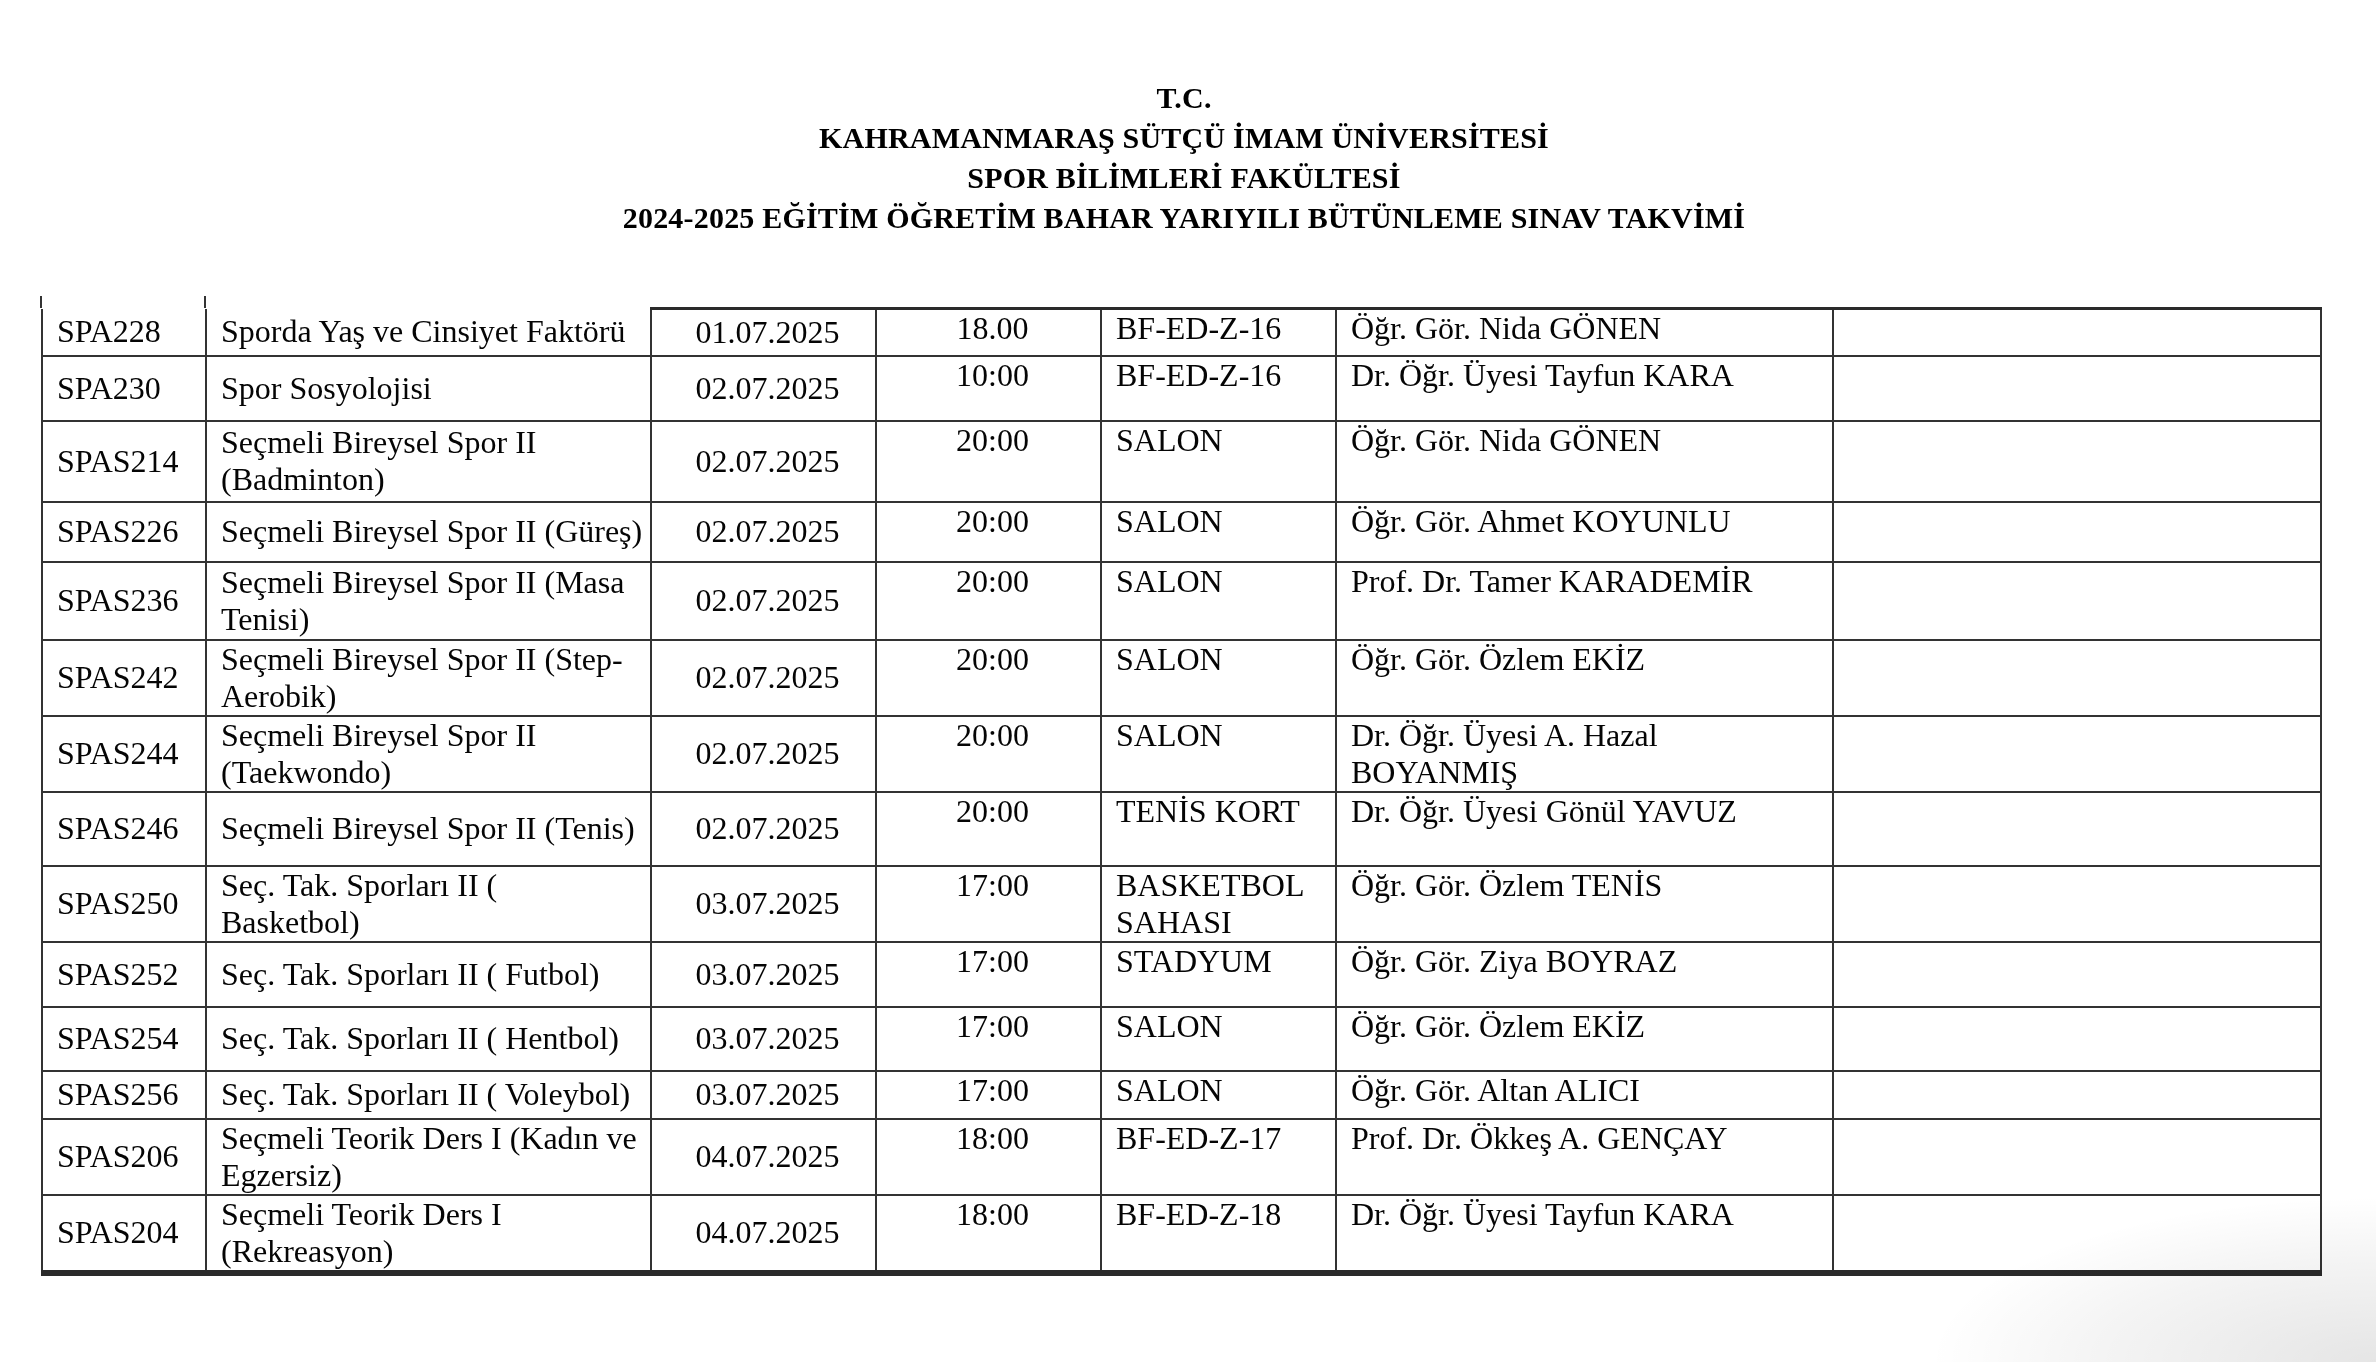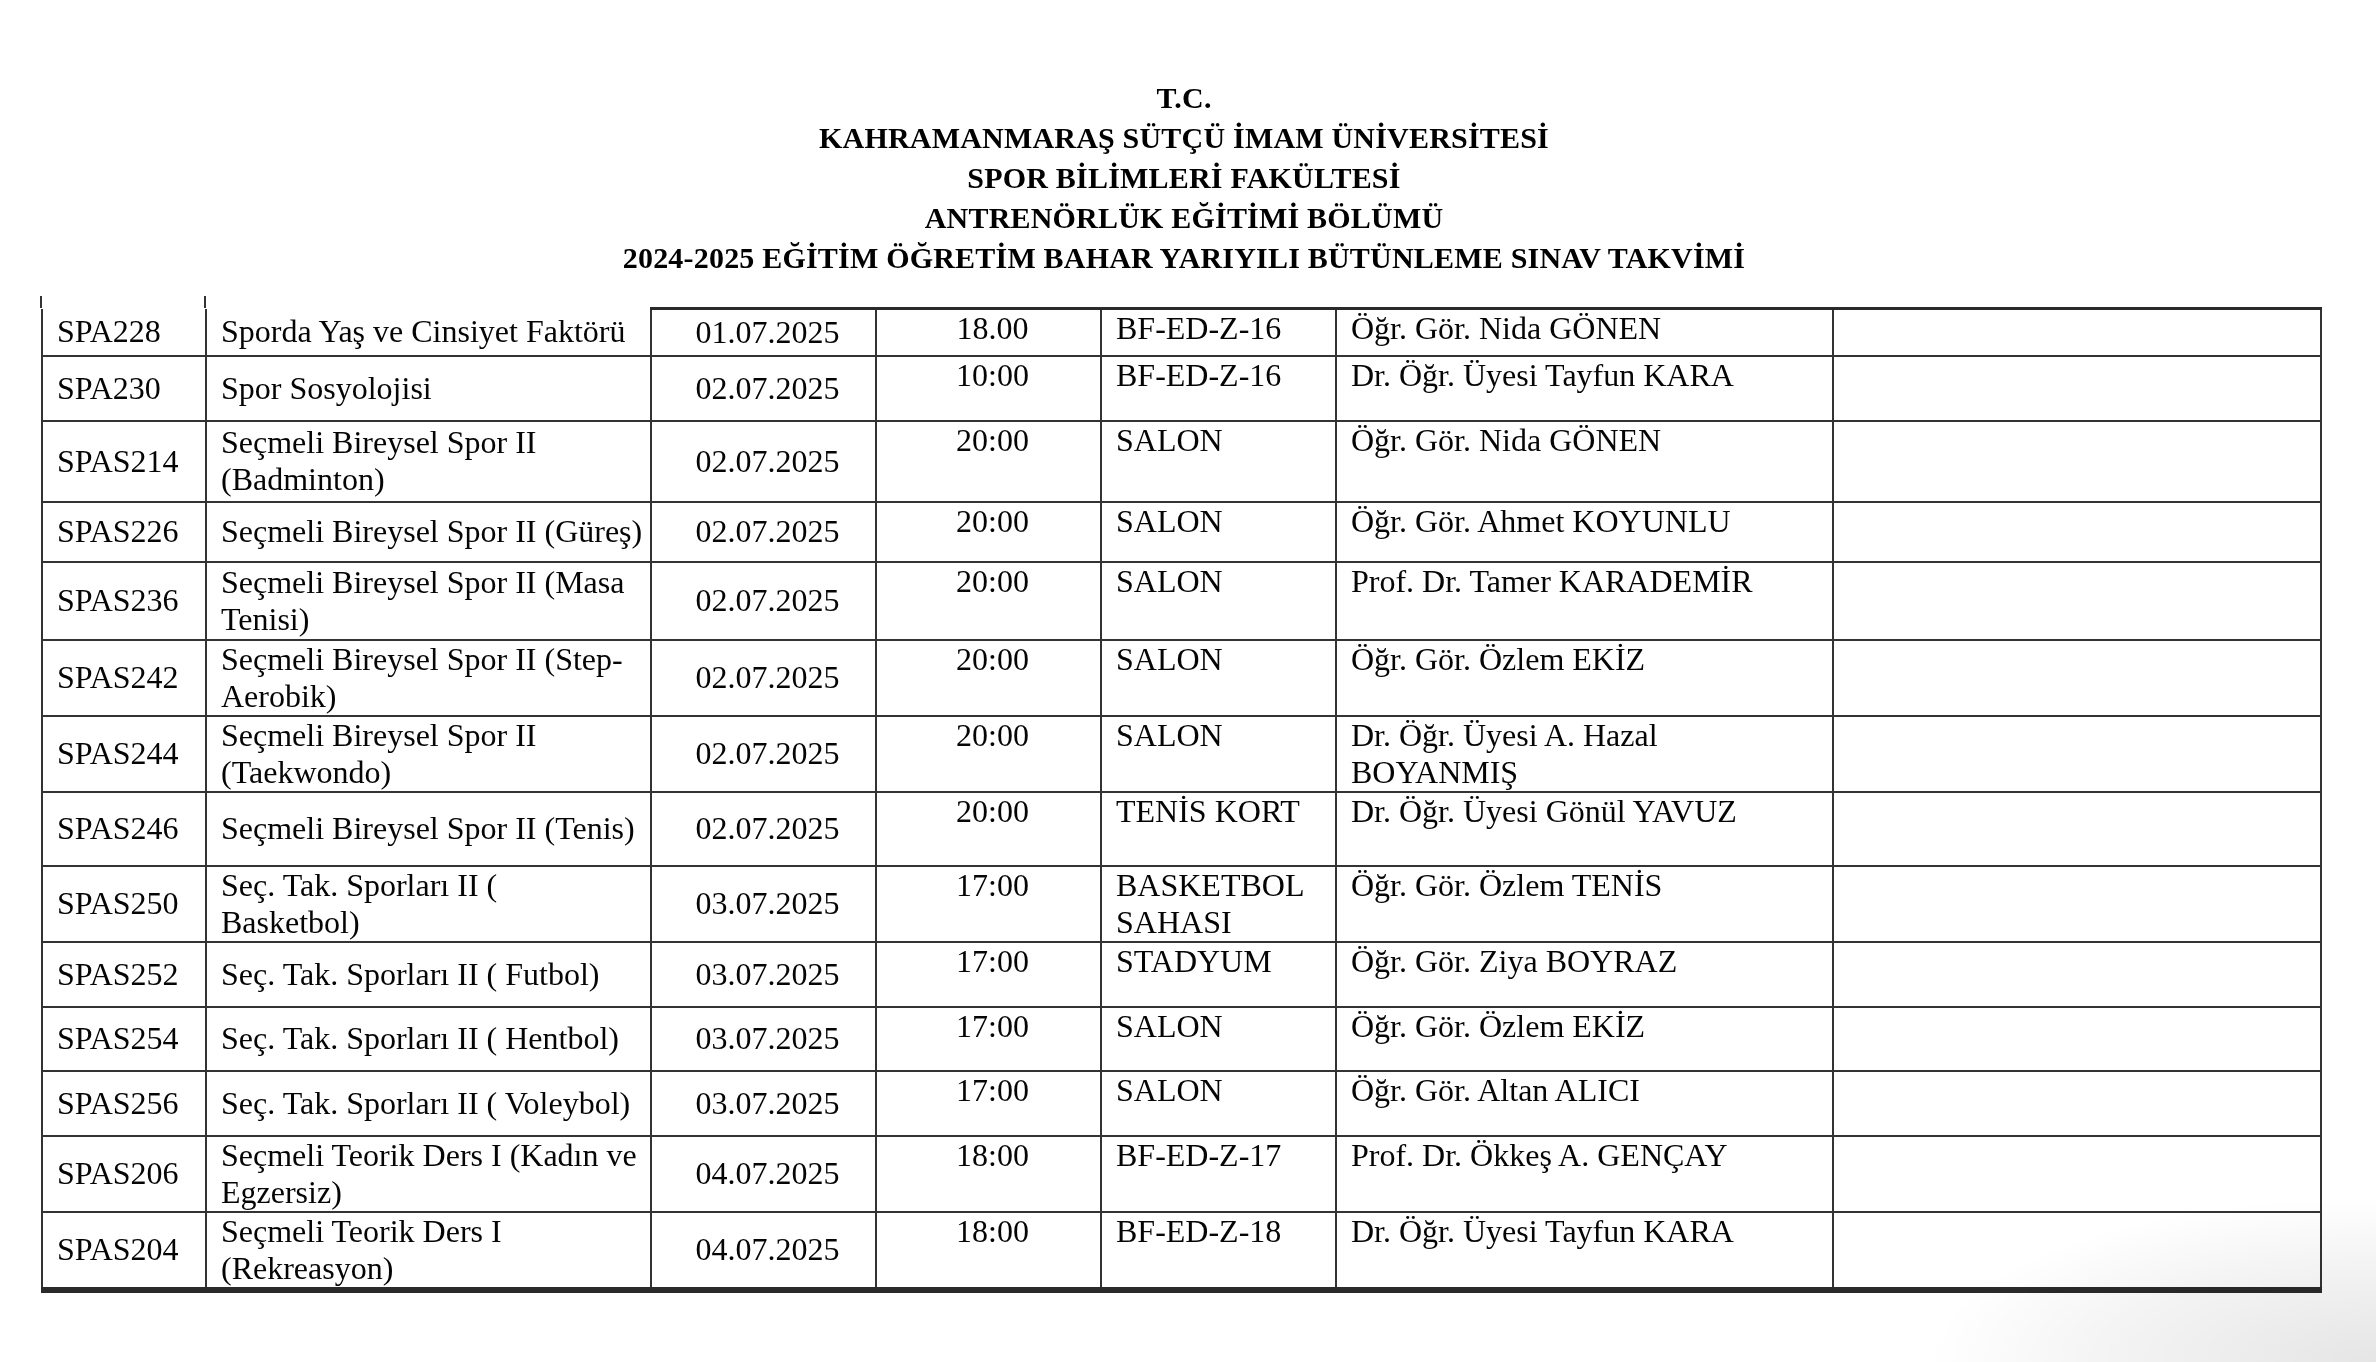--- a/index.html
+++ b/index.html
@@ -68,21 +68,21 @@
   table.exam-table tr:nth-child(2)  { height: 65px; }
   table.exam-table tr:nth-child(3)  { height: 81px; padding-left: 16px; }
   table.exam-table tr:nth-child(4)  { height: 60px; }
   table.exam-table tr:nth-child(5)  { height: 78px; }
   table.exam-table tr:nth-child(6)  { height: 75px; }
   table.exam-table tr:nth-child(7)  { height: 72px; }
   table.exam-table tr:nth-child(8)  { height: 74px; }
   table.exam-table tr:nth-child(9)  { height: 75px; }
   table.exam-table tr:nth-child(10) { height: 65px; }
   table.exam-table tr:nth-child(11) { height: 64px; padding-left: 8px; }
-  table.exam-table tr:nth-child(12) { height: 65px; }
+  table.exam-table tr:nth-child(12) { height: 48px; }
   table.exam-table tr:nth-child(13) { height: 75px; }
   table.exam-table tr:nth-child(14) { height: 74px; }
 
   
   .edge-tick {
     position: absolute;
     width: 2px;
     height: 12px;
     top: 296px;
     background: #333333;
@@ -104,21 +104,20 @@
 </style>
 </head>
 <body>
 
 <div class="page">
 
   <div class="doc-header">
     <div>T.C.</div>
     <div>KAHRAMANMARAŞ SÜTÇÜ İMAM ÜNİVERSİTESİ</div>
     <div>SPOR BİLİMLERİ FAKÜLTESİ</div>
-    <div>ANTRENÖRLÜK EĞİTİMİ BÖLÜMÜ</div>
     <div>2024-2025 EĞİTİM ÖĞRETİM BAHAR YARIYILI BÜTÜNLEME SINAV TAKVİMİ</div>
   </div>
 
   <div class="edge-tick t1"></div>
   <div class="edge-tick t2"></div>
 
   <table class="exam-table">
     <colgroup>
       <col style="width:164px">
       <col style="width:445px">

